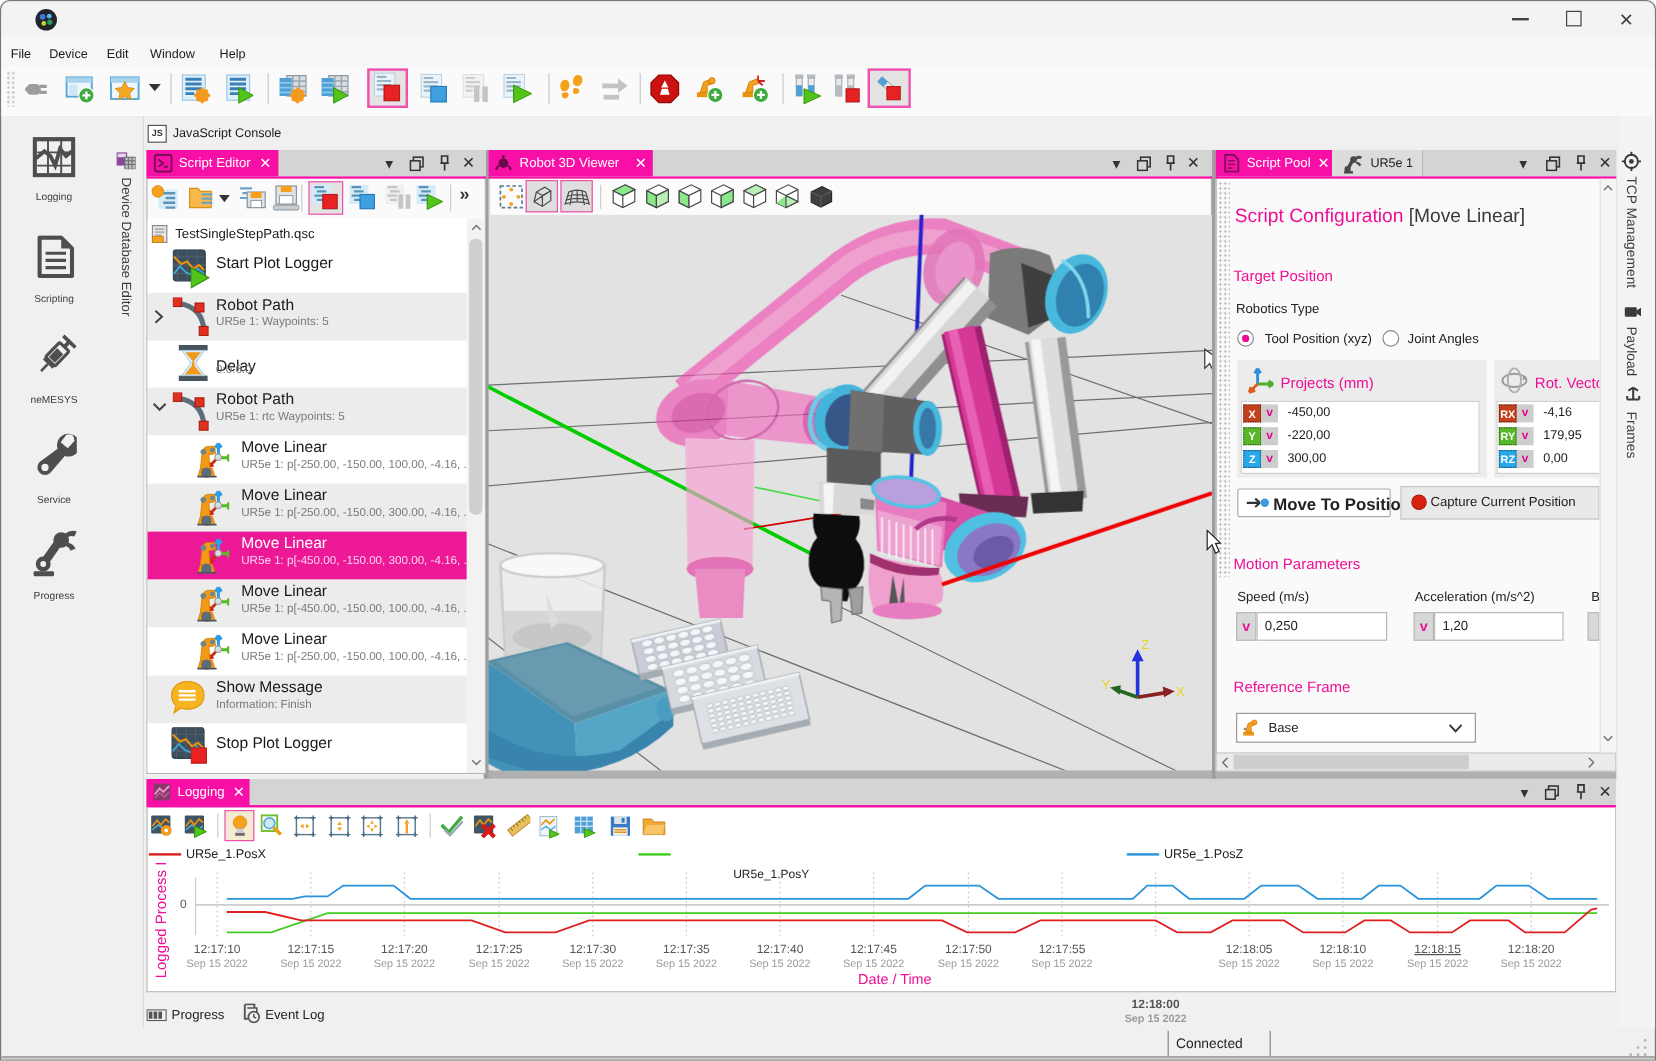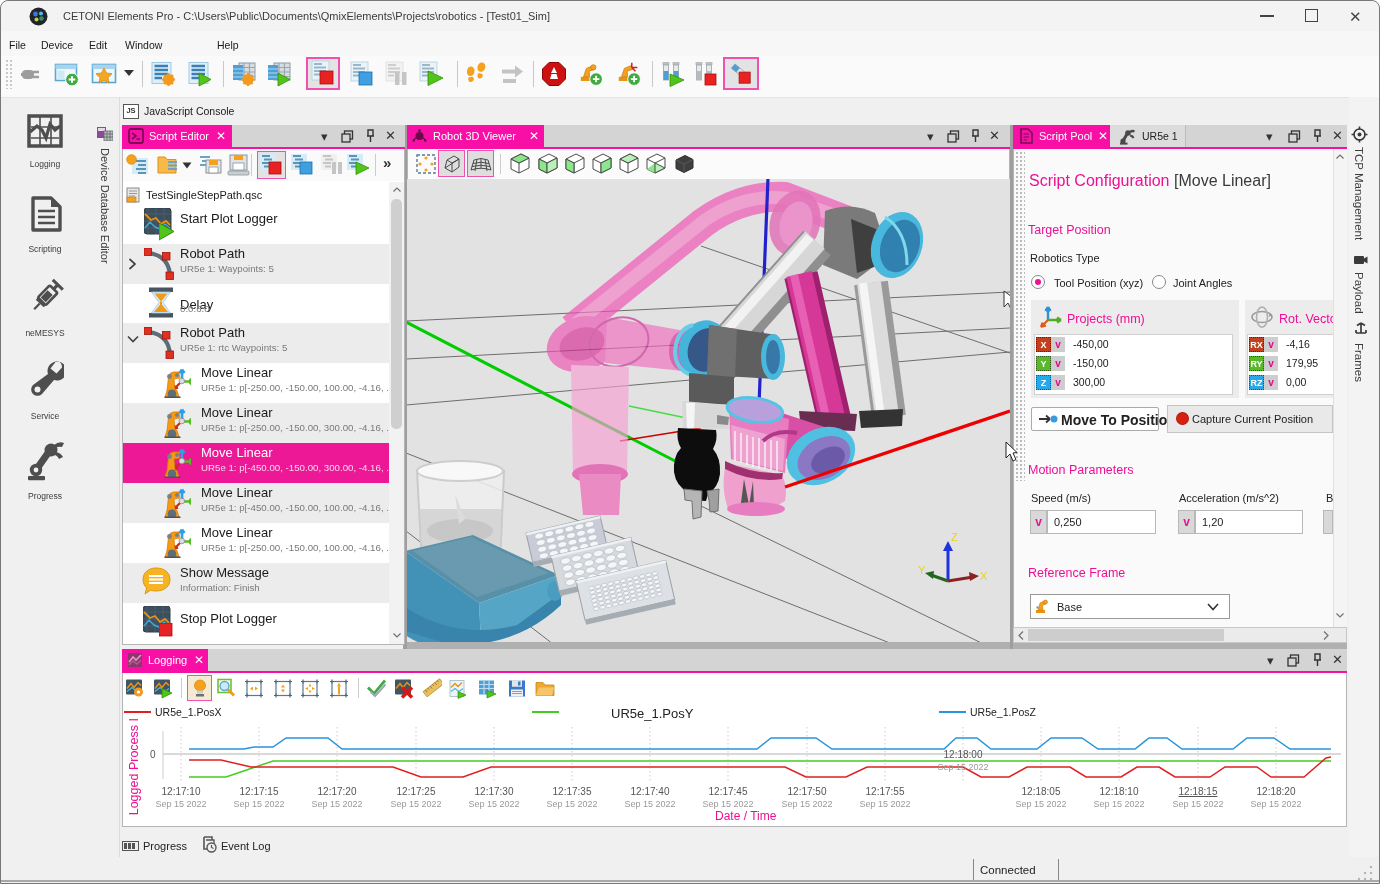--- a/index.html
+++ b/index.html
@@ -33,31 +33,30 @@
 <div id="app">
 
   <div class="abs titlebar"></div>
   <svg class="abs" style="left:28px;top:6px;" width="19" height="19" viewBox="0 0 19 19">
     <circle cx="9.5" cy="9.5" r="9" fill="#23232c"></circle>
     <circle cx="6.5" cy="7" r="2.4" fill="#3a7ad8"></circle>
     <circle cx="12" cy="6.5" r="2" fill="#58b8e8"></circle>
     <circle cx="7.5" cy="12.5" r="2" fill="#b8d832"></circle>
     <circle cx="12.5" cy="11.5" r="2.2" fill="#2a9858"></circle>
   </svg>
-  <div class="abs title-text">CETONI Elements Pro - C:\Users\Public\Documents\QmixElements\Projects\robotics - [Test01_Sim]</div>
   <div class="abs" style="left:1259px;top:14px;width:14px;height:1.5px;background:#444;"></div>
   <div class="abs" style="left:1304px;top:8px;width:11px;height:11px;border:1.5px solid #444;"></div>
   <div class="abs" style="left:1348px;top:7px;font-size:15px;color:#444;">✕</div>
 
   <div class="abs menubar"></div>
   <div class="abs menu-item" style="left:8px;">File</div>
   <div class="abs menu-item" style="left:40px;">Device</div>
   <div class="abs menu-item" style="left:88px;">Edit</div>
   <div class="abs menu-item" style="left:124px;">Window</div>
-  <div class="abs menu-item" style="left:182px;margin-left:34px;">Help</div>
+  <div class="abs menu-item" style="left:182px;">Help</div>
 
   <div class="abs toolbar"></div>
   <div id="maintoolbar">
     <div class="abs" style="left:4px;top:58px;width:8px;height:30px;background-image:radial-gradient(circle,#c9c9c9 1px,transparent 1.2px);background-size:4px 4px;"></div>
     <svg class="abs ticon" style="left:18px;" viewBox="0 0 26 26">
       <rect x="3" y="9" width="12" height="9" rx="4" fill="#9d9d9d"></rect>
       <path d="M14 11 H20 M14 16 H20" stroke="#9d9d9d" stroke-width="2.6"></path>
       <path d="M2 13.5 H5" stroke="#9d9d9d" stroke-width="3"></path>
     </svg>
     <svg class="abs ticon" style="left:53px;" viewBox="0 0 26 26">
@@ -859,21 +858,21 @@
 
     <div class="abs" style="left:1030px;top:299px;width:208px;height:98px;background:#ececec;"></div>
     <svg class="abs" style="left:1037px;top:303px;" width="26" height="26" viewBox="0 0 26 26">
       <path d="M10 3 V16 M10 3 L7.5 7 M10 3 L12.5 7" stroke="#2f8fd8" stroke-width="2.4" fill="none"></path>
       <path d="M10 16 H23 M23 16 L19 13.5 M23 16 L19 18.5" stroke="#4fae24" stroke-width="2.4" fill="none"></path>
       <path d="M10 16 L3 23 M3 23 L4.5 18.5 M3 23 L8 21.5" stroke="#e05a1a" stroke-width="2.2" fill="none"></path>
     </svg>
     <div class="abs pinkhead" style="left:1066px;top:311px;font-size:12.5px;">Projects (mm)</div>
     <div class="abs" style="left:1033px;top:333px;width:199px;height:61px;background:#fff;border:1px solid #d0d0d0;box-sizing:border-box;"></div>
     <div class="abs xyzrow" style="top:336px;"><span class="xsq" style="background:#c3401e;">X</span><span class="vsq">v</span><span class="xval">-450,00</span></div>
-    <div class="abs xyzrow" style="top:355px;"><span class="xsq" style="background:#58b82a;">Y</span><span class="vsq">v</span><span class="xval">-150,00</span></div>
+    <div class="abs xyzrow" style="top:355px;"><span class="xsq" style="background:#58b82a;">Y</span><span class="vsq">v</span><span class="xval">-220,00</span></div>
     <div class="abs xyzrow" style="top:374px;"><span class="xsq" style="background:#28a8e8;">Z</span><span class="vsq">v</span><span class="xval">300,00</span></div>
 
     <div class="abs" style="left:1244px;top:299px;width:101px;height:98px;background:#ececec;"></div>
     <svg class="abs" style="left:1248px;top:303px;" width="26" height="26" viewBox="0 0 26 26">
       <ellipse cx="13" cy="13" rx="10" ry="5.5" fill="none" stroke="#9a9a9a" stroke-width="1.6"></ellipse>
       <ellipse cx="13" cy="13" rx="5.5" ry="10" fill="none" stroke="#b0b0b0" stroke-width="1.6"></ellipse>
       <path d="M21 9 L23.5 12 L19.5 12.5" fill="#9a9a9a"></path>
     </svg>
     <div class="abs pinkhead" style="left:1278px;top:311px;font-size:12.5px;">Rot. Vecto</div>
     <div class="abs" style="left:1246px;top:333px;width:99px;height:61px;background:#fff;border:1px solid #d0d0d0;box-sizing:border-box;"></div>
@@ -1062,21 +1061,21 @@
       </svg>
       <svg class="abs lgi" style="left:534px;" viewBox="0 0 20 20">
         <path d="M1 4 H8 L10 6.5 H19 V17 H1 Z" fill="#f0a830" stroke="#c8841a" stroke-width="0.8"></path>
         <path d="M1 17 L4 9 H19 L17 17 Z" fill="#f8c468"></path>
       </svg>
     </div>
 
     <div class="abs" style="left:123px;top:710px;width:27px;height:2px;background:#e02020;"></div>
     <div class="abs" style="left:154px;top:705px;font-size:10.5px;color:#222;">UR5e_1.PosX</div>
     <div class="abs" style="left:531px;top:710px;width:27px;height:2px;background:#44cc22;"></div>
-    <div class="abs" style="left:562px;top:705px;font-size:13px;color:#222;padding-left:48px;">UR5e_1.PosY</div>
+    <div class="abs" style="left:562px;top:723px;font-size:10px;color:#222;padding-left:48px;">UR5e_1.PosY</div>
     <div class="abs" style="left:938px;top:710px;width:27px;height:2px;background:#2894dc;"></div>
     <div class="abs" style="left:969px;top:705px;font-size:10.5px;color:#222;">UR5e_1.PosZ</div>
 
     <div class="abs vtext" style="left:126px;top:717px;color:#ee0f96;font-size:12.5px;transform:rotate(180deg);">Logged Process I</div>
     <div class="abs" style="left:149px;top:748px;font-size:10px;color:#555;">0</div>
     <svg class="abs" style="left:160px;top:718px;" width="1180" height="88" viewBox="0 0 1180 88">
       <g stroke="#dfc0d2" stroke-width="1" stroke-dasharray="1.5 2.5">
         <line x1="20" y1="8" x2="20" y2="62"></line>
           <line x1="98" y1="8" x2="98" y2="62"></line>
           <line x1="176" y1="8" x2="176" y2="62"></line>
@@ -1106,21 +1105,21 @@
       <div class="abs xtick" style="left:142px;top:785px;"><span style="color:#555;">12:17:10</span><br><span style="color:#999;font-size:9px;">Sep 15 2022</span></div>
       <div class="abs xtick" style="left:220px;top:785px;"><span style="color:#555;">12:17:15</span><br><span style="color:#999;font-size:9px;">Sep 15 2022</span></div>
       <div class="abs xtick" style="left:298px;top:785px;"><span style="color:#555;">12:17:20</span><br><span style="color:#999;font-size:9px;">Sep 15 2022</span></div>
       <div class="abs xtick" style="left:377px;top:785px;"><span style="color:#555;">12:17:25</span><br><span style="color:#999;font-size:9px;">Sep 15 2022</span></div>
       <div class="abs xtick" style="left:455px;top:785px;"><span style="color:#555;">12:17:30</span><br><span style="color:#999;font-size:9px;">Sep 15 2022</span></div>
       <div class="abs xtick" style="left:533px;top:785px;"><span style="color:#555;">12:17:35</span><br><span style="color:#999;font-size:9px;">Sep 15 2022</span></div>
       <div class="abs xtick" style="left:611px;top:785px;"><span style="color:#555;">12:17:40</span><br><span style="color:#999;font-size:9px;">Sep 15 2022</span></div>
       <div class="abs xtick" style="left:689px;top:785px;"><span style="color:#555;margin-top:27px;">12:17:45</span><br><span style="color:#999;font-size:9px;">Sep 15 2022</span></div>
       <div class="abs xtick" style="left:768px;top:785px;"><span style="color:#555;">12:17:50</span><br><span style="color:#999;font-size:9px;">Sep 15 2022</span></div>
       <div class="abs xtick" style="left:846px;top:785px;"><span style="color:#555;">12:17:55</span><br><span style="color:#999;font-size:9px;">Sep 15 2022</span></div>
-      <div class="abs xtick" style="left:924px;top:748px;"><span style="color:#555;">12:18:00</span><br><span style="color:#999;font-size:9px;">Sep 15 2022</span></div>
+      <div class="abs xtick" style="left:924px;top:831px;font-weight:bold;"><span style="color:#555;">12:18:00</span><br><span style="color:#999;font-size:9px;">Sep 15 2022</span></div>
       <div class="abs xtick" style="left:1002px;top:785px;"><span style="color:#555;">12:18:05</span><br><span style="color:#999;font-size:9px;">Sep 15 2022</span></div>
       <div class="abs xtick" style="left:1080px;top:785px;"><span style="color:#555;">12:18:10</span><br><span style="color:#999;font-size:9px;">Sep 15 2022</span></div>
       <div class="abs xtick" style="left:1159px;top:785px;"><span style="color:#555;text-decoration:underline;">12:18:15</span><br><span style="color:#999;font-size:9px;">Sep 15 2022</span></div>
       <div class="abs xtick" style="left:1237px;top:785px;"><span style="color:#555;">12:18:20</span><br><span style="color:#999;font-size:9px;">Sep 15 2022</span></div>
     </div>
 
     <div class="abs" style="left:714px;top:808px;font-size:12px;color:#ee0f96;">Date / Time</div>
   </div>
 
   <div id="statusbar">

